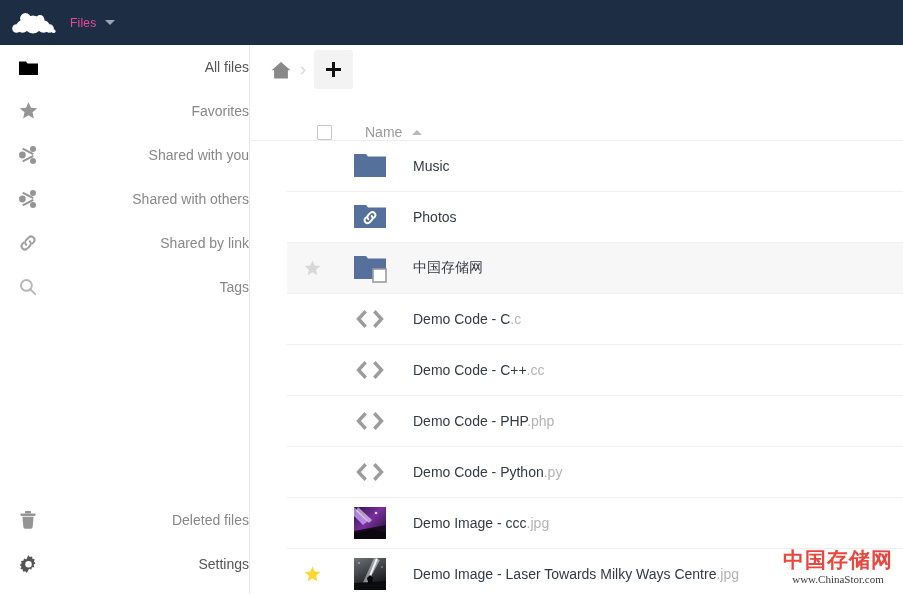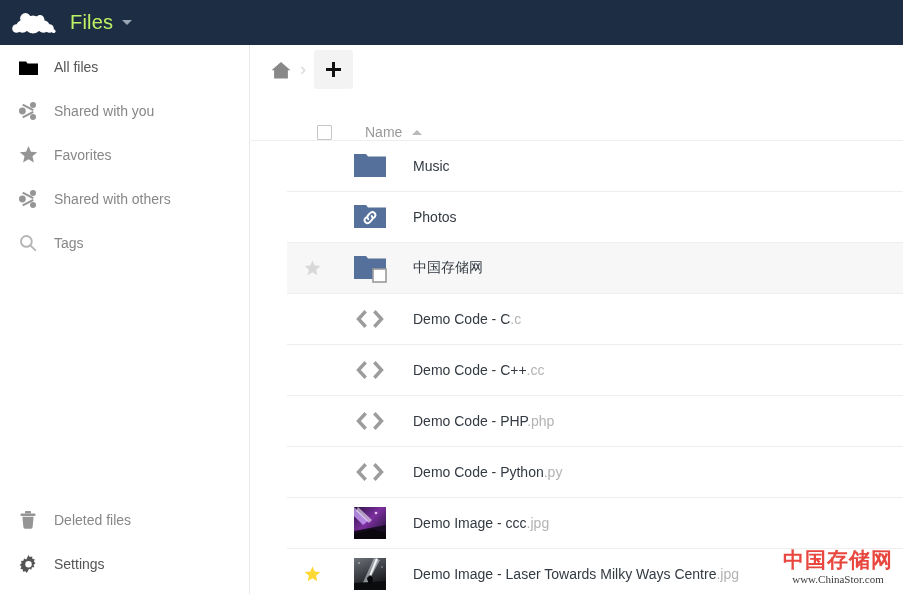--- a/index.html
+++ b/index.html
@@ -18,22 +18,22 @@
     background: #1d2d44;
     display: flex; align-items: center;
     z-index: 50;
   }
   #logo-wrap {
     width: 66px; height: 45px;
     display: flex; align-items: center; justify-content: center;
   }
   #logo-wrap svg { display: block; }
   #app-name {
-    color: #bef264;
-    font-size: 20px;
+    color: #ec4899;
+    font-size: 12px;
     letter-spacing: .2px;
     padding-left: 4px;
   }
   #app-caret {
     margin-left: 9px;
     width: 0; height: 0;
     border-left: 5px solid transparent;
     border-right: 5px solid transparent;
     border-top: 5px solid #9aa6b4;
     display: inline-block;
@@ -45,20 +45,21 @@
     position: absolute; left: 0; top: 45px;
     width: 250px; height: 549px;
     background: #ffffff;
     border-right: 1px solid #e8e8e8;
   }
   .nav-item {
     display: flex; align-items: center;
     height: 44px;
     padding-left: 12px;
     cursor: pointer;
+    justify-content: space-between;
   }
   .nav-ico {
     width: 32px; min-width: 32px;
     display: flex; align-items: center; justify-content: center;
     opacity: .62;
   }
   .nav-item.active .nav-ico { opacity: 1; }
   .nav-label {
     font-size: 14px;
     color: #878787;
@@ -207,57 +208,68 @@
     <span class="nav-ico">
       <svg width="19" height="15" viewBox="0 0 19 15">
           <path fill="#000000" d="M0 1.6h7l1.5 2H19V15H0z"></path>
         </svg>
     </span>
     <span class="nav-label">All files</span>
   </div>
 
   <div class="nav-item">
     <span class="nav-ico">
+      <svg width="19" height="18" viewBox="0 0 20 19">
+          <path fill="#555555" d="M10 0l2.6 6.1 6.6.5-5 4.3 1.5 6.5L10 13.9 4.3 17.4l1.5-6.5-5-4.3 6.6-.5z"></path>
+        </svg>
+    </span>
+    <span class="nav-label">Favorites</span>
+  </div>
+
+  <div class="nav-item">
+    <span class="nav-ico">
       <svg width="18" height="18" viewBox="0 0 18 18">
         <g fill="#555555">
           <circle cx="14" cy="3" r="3"></circle>
             <circle cx="14" cy="15" r="3"></circle>
             <circle cx="3.4" cy="9" r="3.4"></circle>
           <rect x="3" y="4.3" width="12" height="2.1" transform="rotate(27 9 5.3)"></rect>
           <rect x="3" y="11.6" width="12" height="2.1" transform="rotate(-27 9 12.6)"></rect>
         </g>
       </svg>
     </span>
     <span class="nav-label">Shared with you</span>
   </div>
 
   <div class="nav-item">
     <span class="nav-ico">
-      <svg width="19" height="18" viewBox="0 0 20 19">
-          <path fill="#555555" d="M10 0l2.6 6.1 6.6.5-5 4.3 1.5 6.5L10 13.9 4.3 17.4l1.5-6.5-5-4.3 6.6-.5z"></path>
-        </svg>
-    </span>
-    <span class="nav-label">Favorites</span>
-  </div>
-
-  <div class="nav-item">
-    <span class="nav-ico">
       <svg width="18" height="18" viewBox="0 0 18 18">
         <g fill="#555555">
           <circle cx="14" cy="3" r="3"></circle>
             <circle cx="14" cy="15" r="3"></circle>
             <circle cx="3.4" cy="9" r="3.4"></circle>
           <rect x="3" y="4.3" width="12" height="2.1" transform="rotate(27 9 5.3)"></rect>
           <rect x="3" y="11.6" width="12" height="2.1" transform="rotate(-27 9 12.6)"></rect>
         </g>
       </svg>
     </span>
     <span class="nav-label">Shared with others</span>
   </div>
 
+  <div class="nav-item">
+    <span class="nav-ico">
+      <svg width="18" height="18" viewBox="0 0 18 18">
+        <g fill="none" stroke="#666666" stroke-width="2" stroke-linecap="round">
+          <path d="M7.2 10.8a3.4 3.4 0 0 1 0-4.8l2.6-2.6a3.4 3.4 0 0 1 4.8 4.8l-1.2 1.2"></path>
+          <path d="M10.8 7.2a3.4 3.4 0 0 1 0 4.8l-2.6 2.6a3.4 3.4 0 0 1-4.8-4.8l1.2-1.2"></path>
+        </g>
+      </svg>
+    </span>
+    <span class="nav-label">Shared by link</span>
+  </div>
 
   <div class="nav-item">
     <span class="nav-ico">
       <svg width="18" height="18" viewBox="0 0 18 18">
         <g fill="none" stroke="#888888" stroke-width="1.9">
           <circle cx="7.4" cy="7.4" r="5.4"></circle>
             <path d="M11.6 11.6l4.6 4.6" stroke-linecap="round"></path>
         </g>
       </svg>
     </span>

